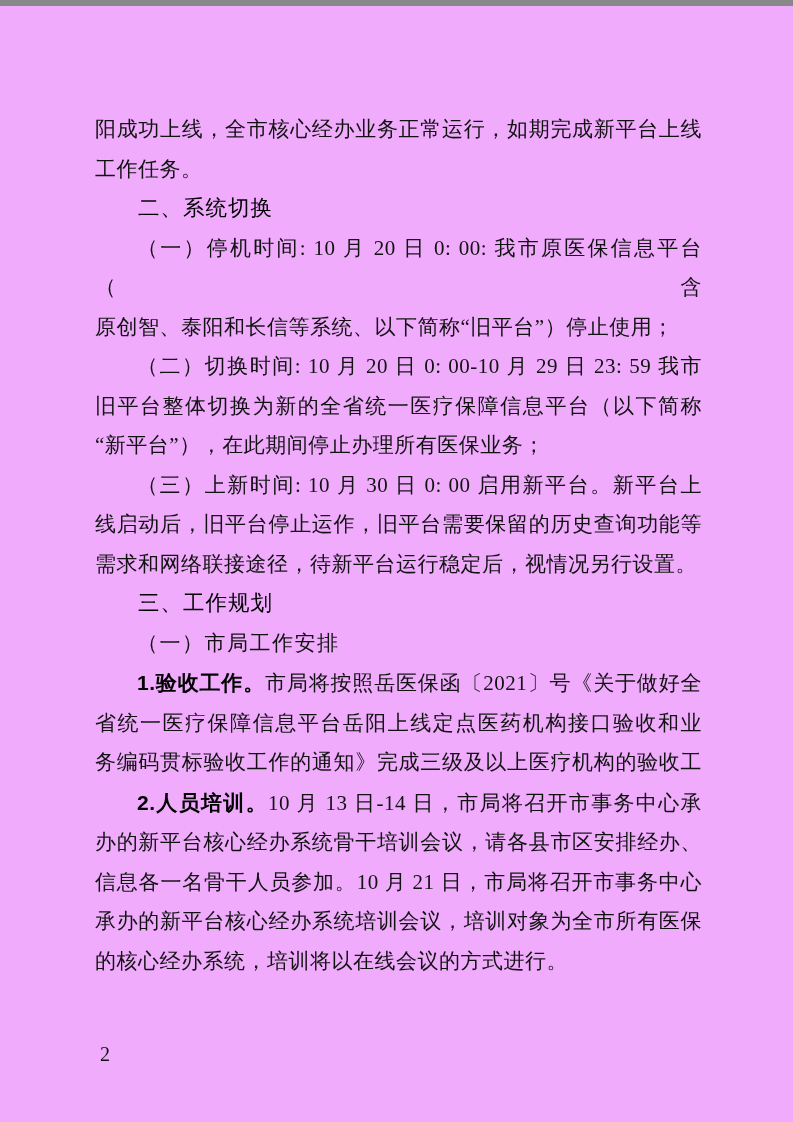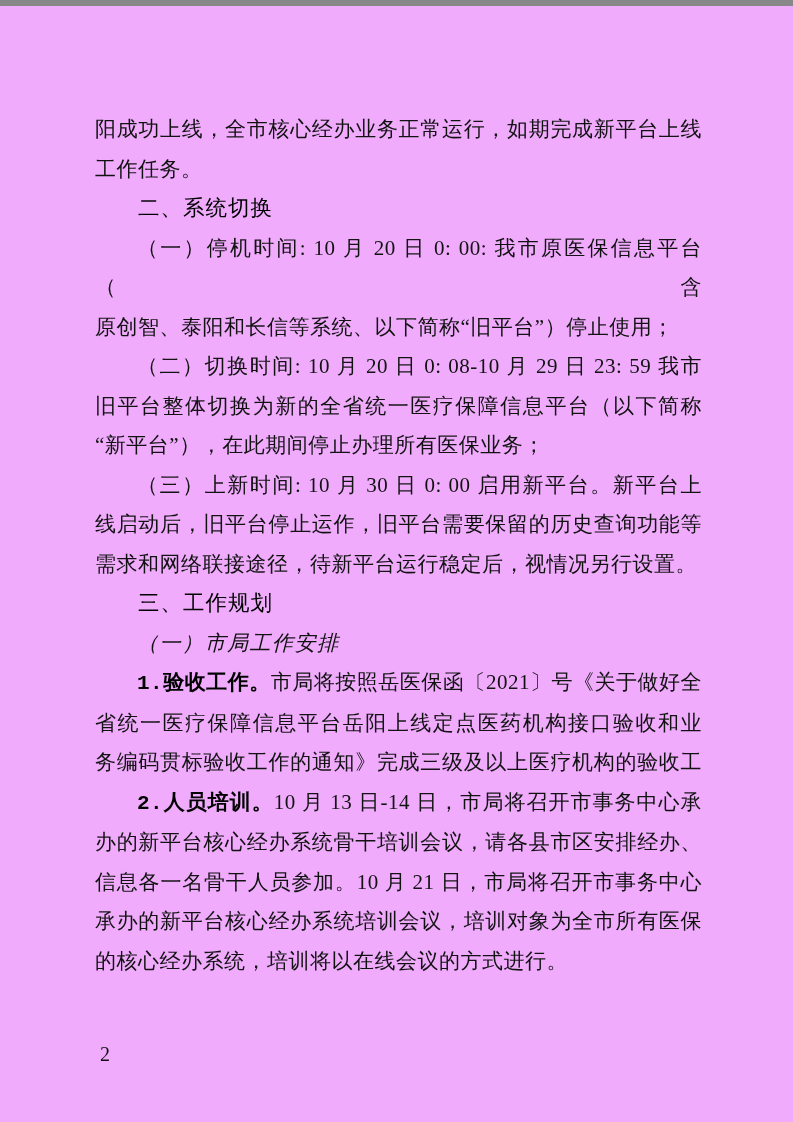--- a/index.html
+++ b/index.html
@@ -37,28 +37,27 @@
   .heading {
     font-family: "Liberation Sans", "DejaVu Sans", sans-serif;
     font-weight: normal;
     font-size: 21.5px;
     line-height: 39.5px;
     text-indent: 2em;
     letter-spacing: 1px;
     color: #000;
   }
   .subheading {
-    font-style: italic;
     font-size: 21px;
     line-height: 39.5px;
     text-indent: 2em;
     letter-spacing: 1.5px;
   }
   .lead {
-    font-family: Liberation Mono, monospace;
+    font-family: Liberation Sans, sans-serif;
     font-weight: bold;
     color: #000;
   }
   .page-number {
     position: absolute;
     left: 100px;
     top: 1033px;
     font-size: 20px;
     line-height: 30px;
     font-family: "Liberation Serif", "DejaVu Serif", serif;
@@ -73,21 +72,21 @@
       <div class="block para">
         <div class="line">阳成功上线，全市核心经办业务正常运行，如期完成新平台上线</div>
         <div class="line last">工作任务。</div>
       </div>
       <div class="block heading">二、系统切换</div>
       <div class="block para">
         <div class="line indent">（一）停机时间: 10 月 20 日 0: 00: 我市原医保信息平台（含</div>
         <div class="line last">原创智、泰阳和长信等系统、以下简称“旧平台”）停止使用；</div>
       </div>
       <div class="block para">
-        <div class="line indent">（二）切换时间: 10 月 20 日 0: 08-10 月 29 日 23: 59 我市</div>
+        <div class="line indent">（二）切换时间: 10 月 20 日 0: 00-10 月 29 日 23: 59 我市</div>
         <div class="line">旧平台整体切换为新的全省统一医疗保障信息平台（以下简称</div>
         <div class="line last">“新平台”），在此期间停止办理所有医保业务；</div>
       </div>
       <div class="block para">
         <div class="line indent">（三）上新时间: 10 月 30 日 0: 00 启用新平台。新平台上</div>
         <div class="line">线启动后，旧平台停止运作，旧平台需要保留的历史查询功能等</div>
         <div class="line last">需求和网络联接途径，待新平台运行稳定后，视情况另行设置。</div>
       </div>
       <div class="block heading">三、工作规划</div>
       <div class="block subheading">（一）市局工作安排</div>

